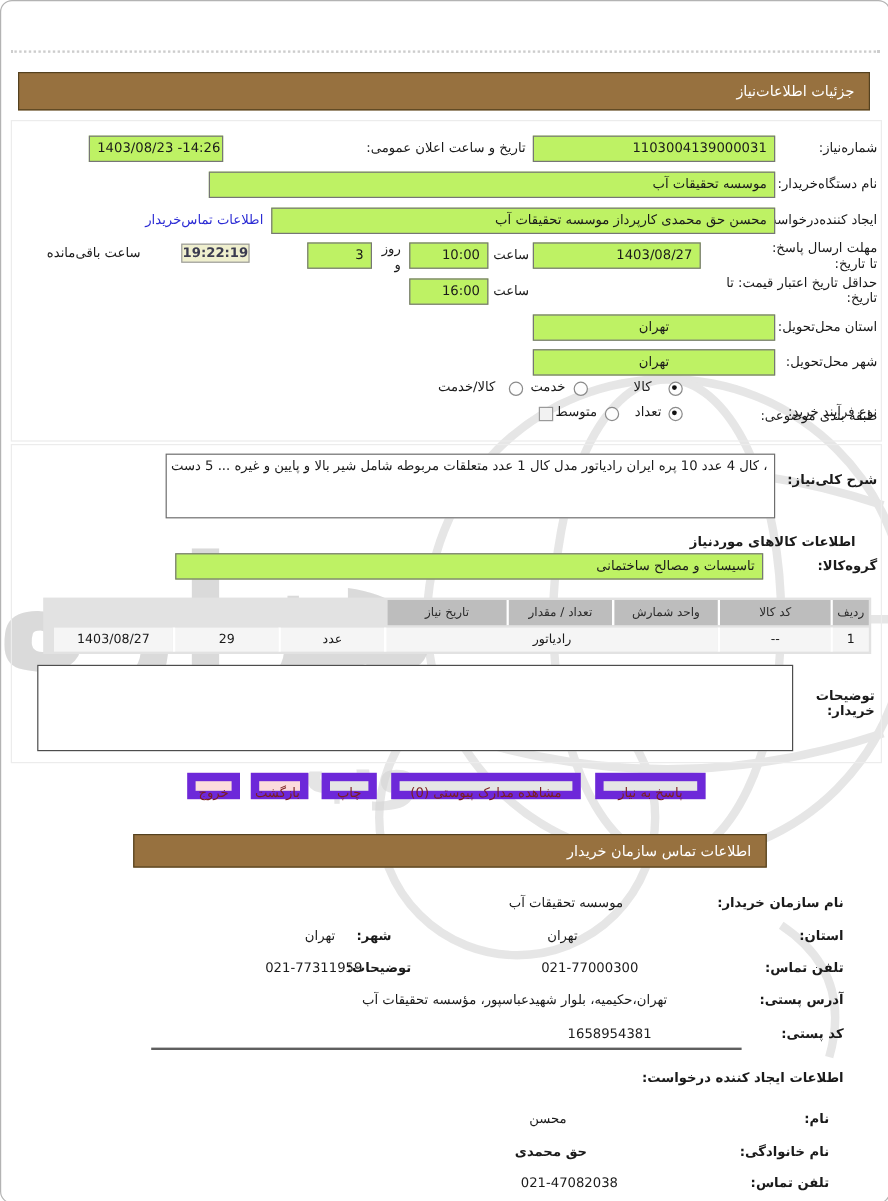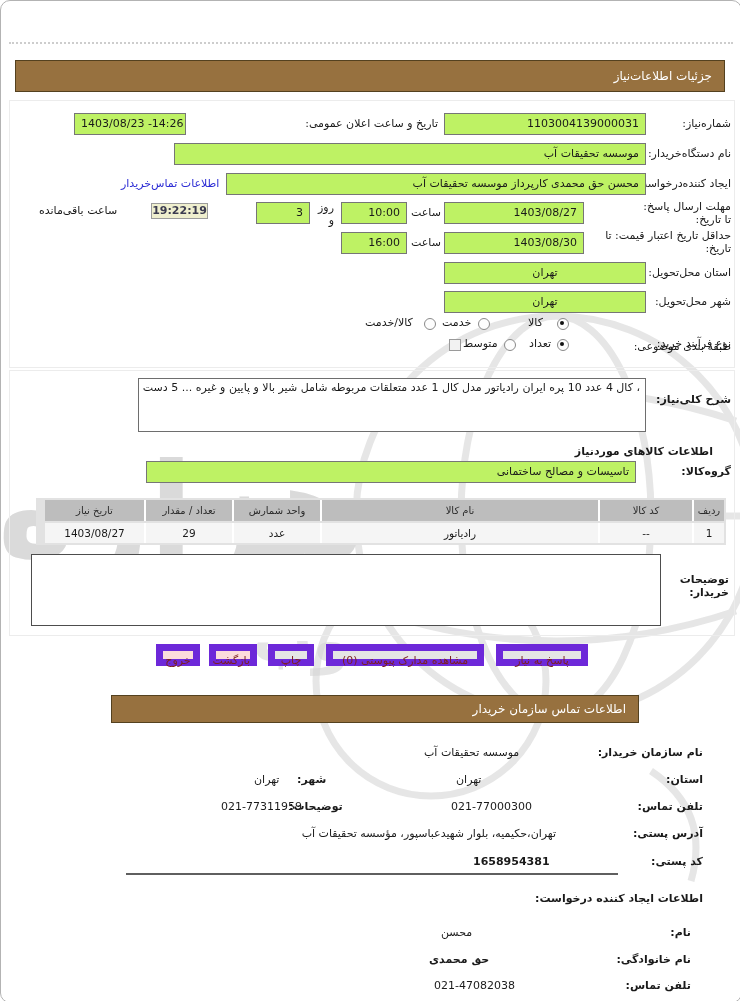--- a/index.html
+++ b/index.html
@@ -93,23 +93,20 @@
     <span>10:00</span>
   </div>
   <div class="lbl wrap" style="left:311px;top:200px;width:22px;">روز و</div>
   <div class="ibox right ltr" style="left:255px;top:201px;width:54px;text-align:right;">
     <span>3</span>
   </div>
   <div class="countdown" style="left:150px;top:202px;width:57px;">19:22:19</div>
   <div class="lbl" style="left:38px;top:199px;">ساعت باقی‌مانده</div>
 
   <div class="lbl wrap" style="right:10px;top:228px;width:130px;">حداقل تاریخ اعتبار قیمت: تا تاریخ:</div>
-  <div class="ibox right ltr" style="left:443px;top:231px;width:140px;text-align:right;">
-    <span>1403/08/30</span>
-  </div>
   <div class="lbl" style="left:410px;top:231px;">ساعت</div>
   <div class="ibox right ltr" style="left:340px;top:231px;width:66px;text-align:right;">
     <span>16:00</span>
   </div>
 
   <div class="lbl" style="right:10px;top:261px;">استان محل‌تحویل:</div>
   <div class="ibox center" style="left:443px;top:261px;width:202px;">
     <span>تهران</span>
   </div>
   <div class="lbl" style="right:10px;top:290px;">شهر محل‌تحویل:</div>
@@ -140,21 +137,20 @@
   <div class="lbl bold" style="right:28px;top:440px;">اطلاعات  کالاهای موردنیاز</div>
   <div class="lbl bold" style="right:10px;top:460px;">گروه‌کالا:</div>
   <div class="ibox right" style="left:145px;top:460px;width:490px;">
     <span>تاسیسات و مصالح ساختمانی</span>
   </div>
 
   <div class="tbl">
     <div class="trow">
       <div class="tcell th c0">ردیف</div>
       <div class="tcell th c1">کد کالا</div>
-      <div class="tcell th c2">نام کالا</div>
       <div class="tcell th c3">واحد شمارش</div>
       <div class="tcell th c4">تعداد / مقدار</div>
       <div class="tcell th c5">تاریخ نیاز</div>
     </div>
     <div class="trow">
       <div class="tcell td c0">1</div>
       <div class="tcell td c1">--</div>
       <div class="tcell td c2">رادیاتور</div>
       <div class="tcell td c3">عدد</div>
       <div class="tcell td c4">29</div>
@@ -185,21 +181,21 @@
 
   <div class="val bold" style="right:38px;top:799px;">تلفن تماس:</div>
   <div class="val ltr" style="left:450px;top:799px;">021-77000300</div>
   <div class="val bold" style="left:288px;top:799px;">توضیحات:</div>
   <div class="val ltr" style="left:220px;top:799px;">021-77311959</div>
 
   <div class="val bold" style="right:38px;top:826px;">آدرس پستی:</div>
   <div class="val" style="right:185px;top:826px;">تهران،حکیمیه، بلوار شهیدعباسپور، مؤسسه تحقیقات آب</div>
 
   <div class="val bold" style="right:38px;top:854px;">کد پستی:</div>
-  <div class="val ltr" style="left:472px;top:854px;font-weight:bold;">1658954381</div>
+  <div class="val ltr" style="left:472px;top:854px;">1658954381</div>
 
   <div class="divider" style="left:125px;top:872px;width:492px;"></div>
 
   <div class="val bold" style="right:38px;top:891px;">اطلاعات ایجاد کننده درخواست:</div>
 
   <div class="val bold" style="right:50px;top:925px;">نام:</div>
   <div class="val" style="left:440px;top:925px;">محسن</div>
 
   <div class="val bold" style="right:50px;top:952px;">نام خانوادگی:</div>
   <div class="val" style="left:428px;top:952px;font-weight:bold;">حق محمدی</div>

